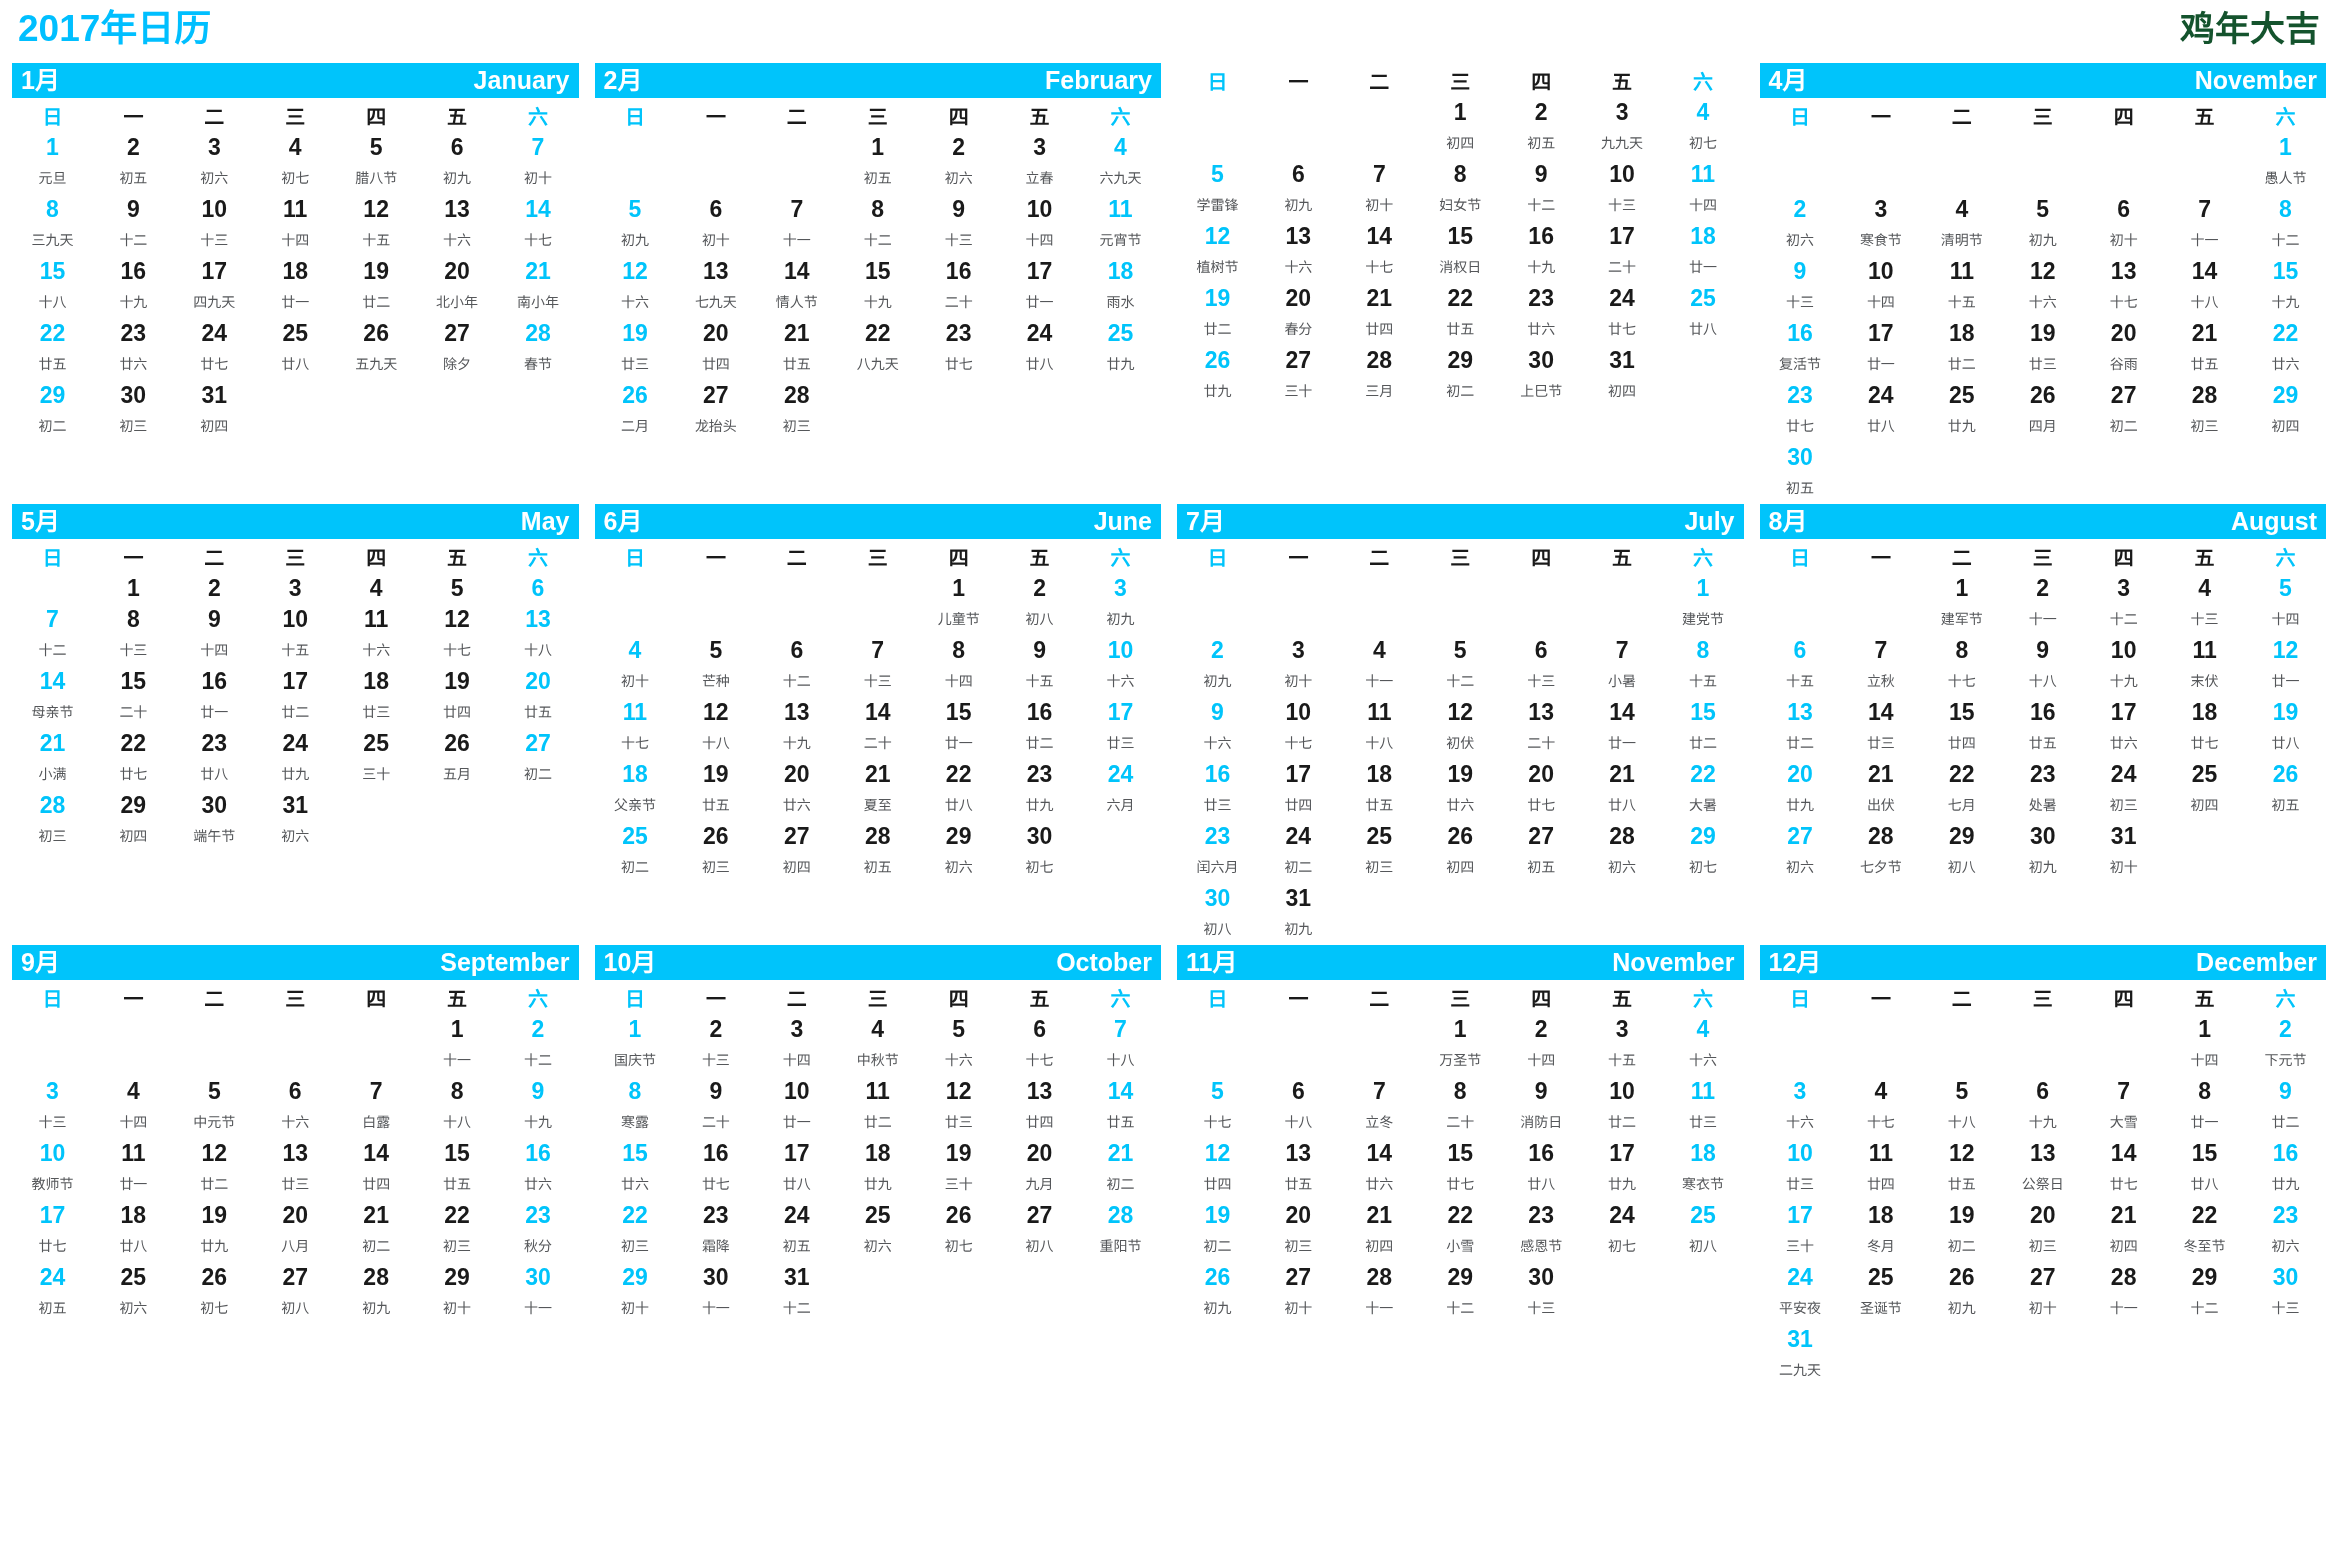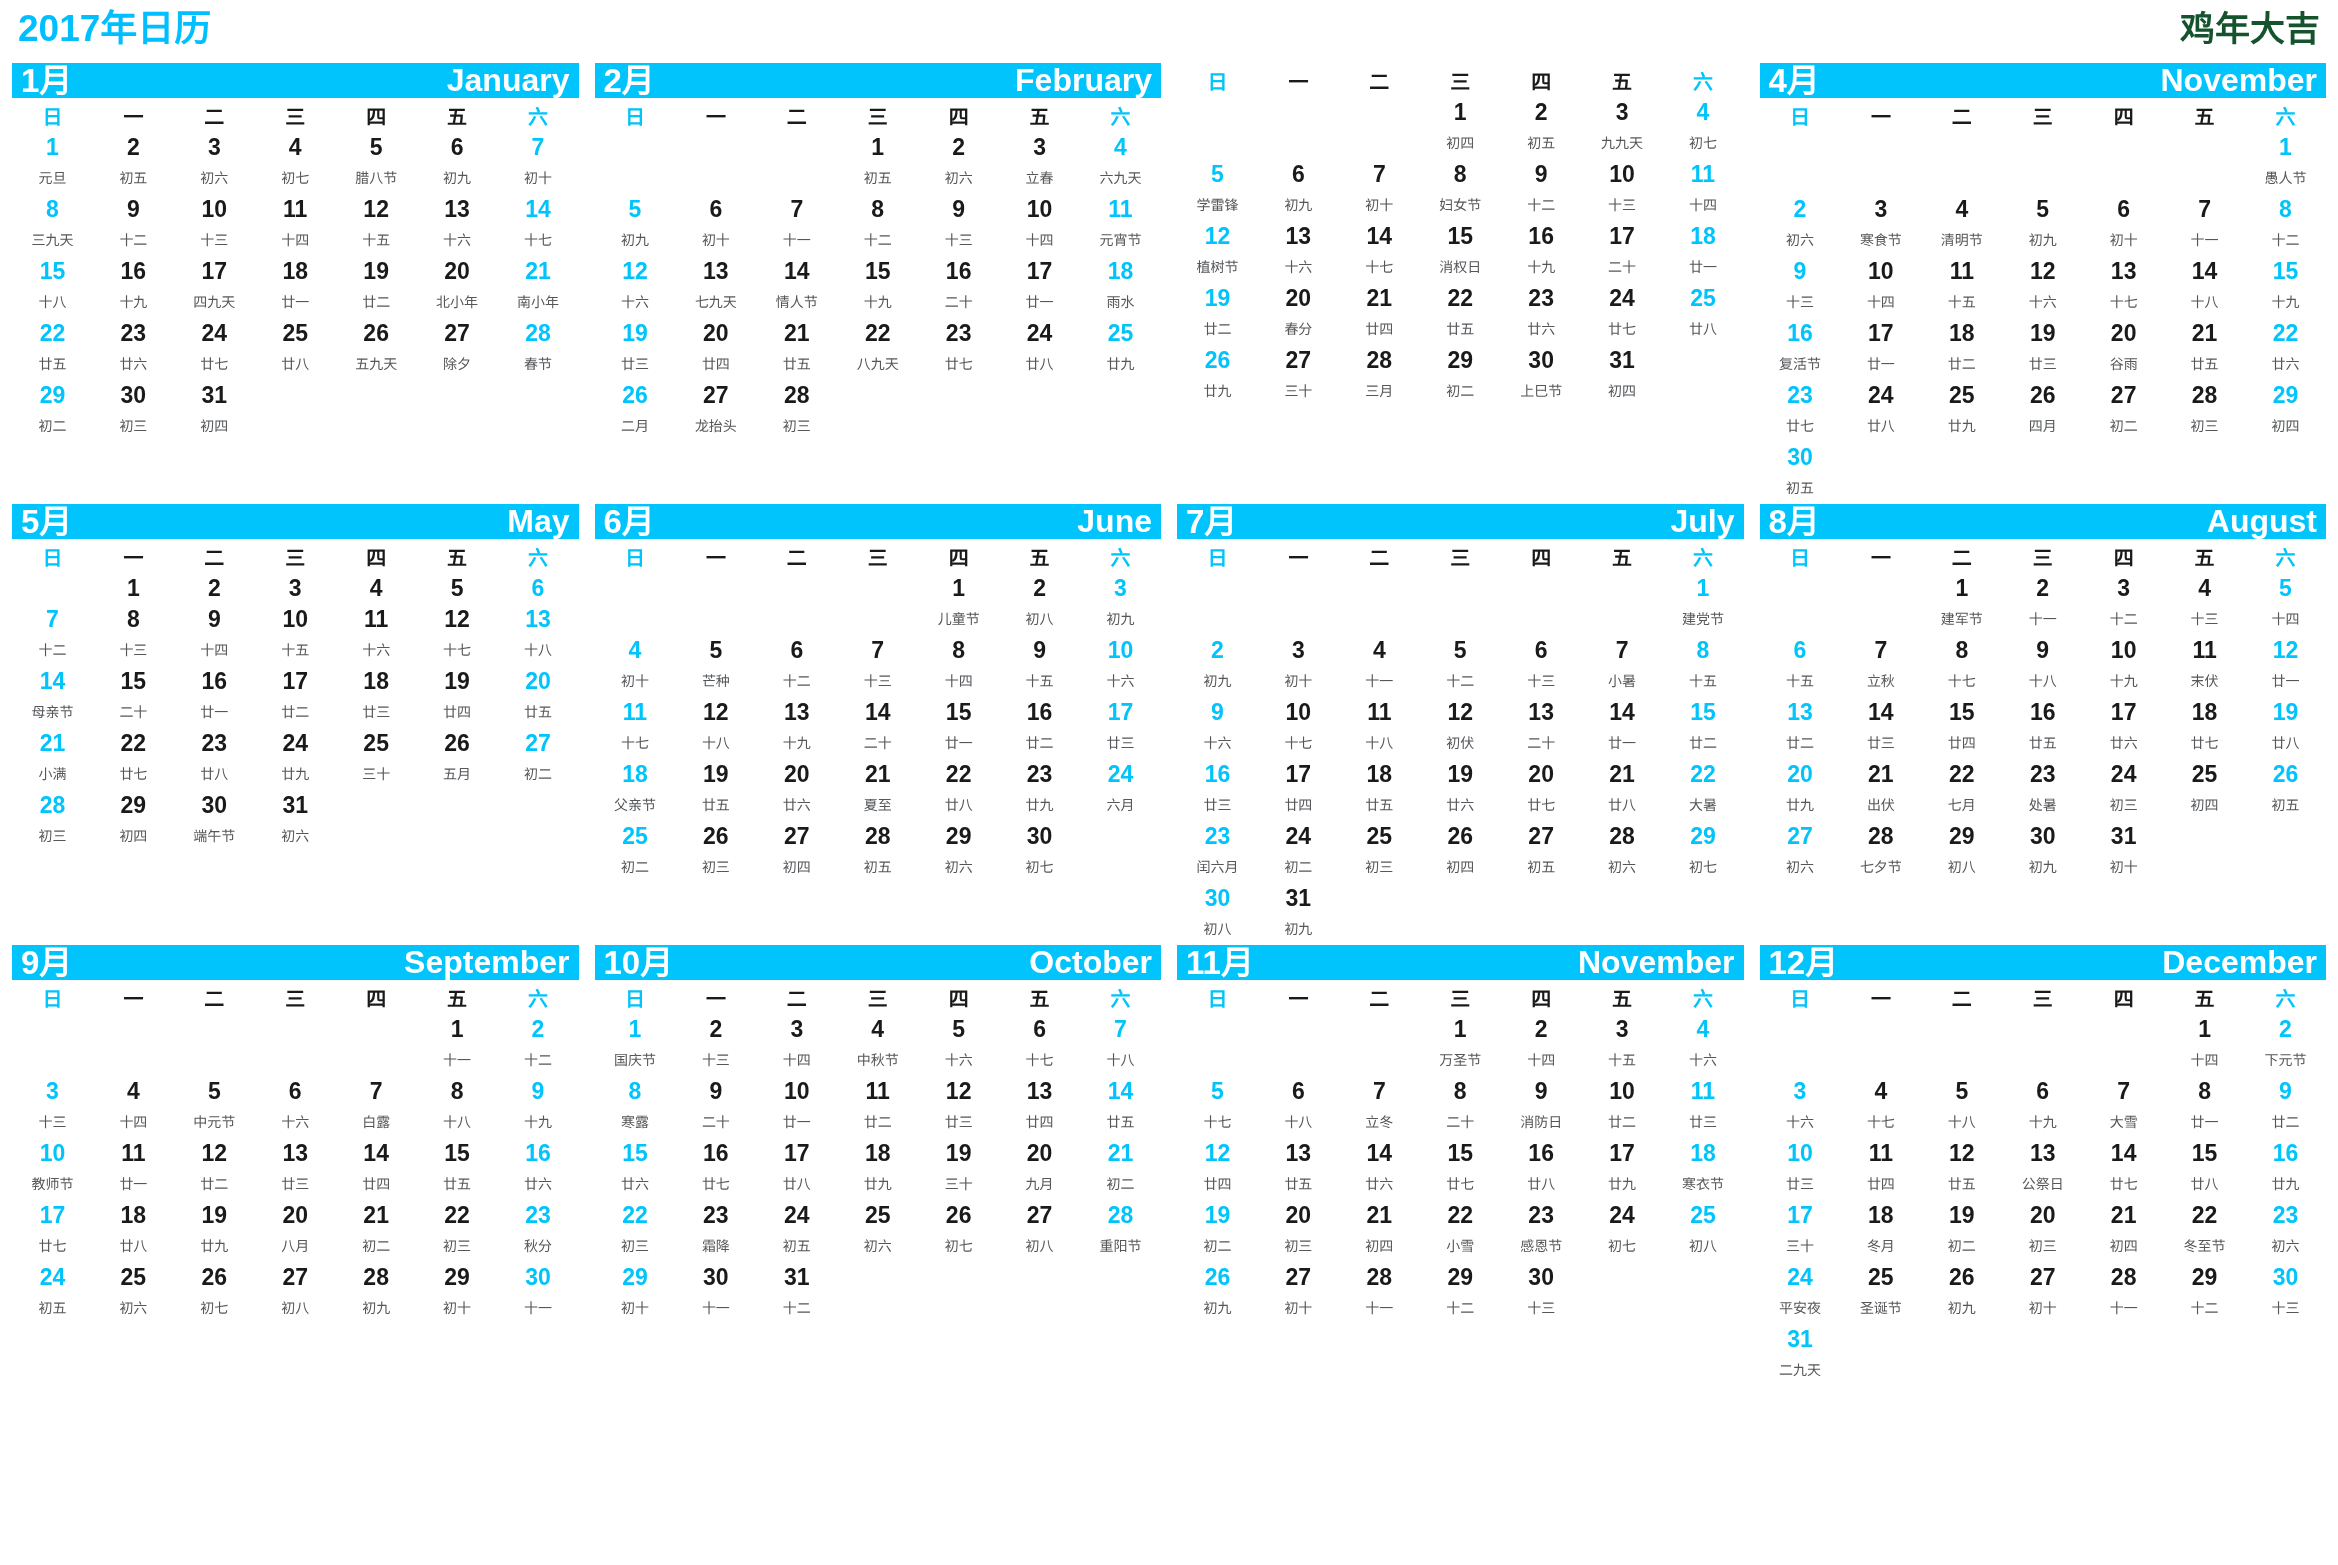--- a/index.html
+++ b/index.html
@@ -62,26 +62,26 @@
   .month-head {
     background: #00C4FB;
     color: #ffffff;
     height: 35px;
     display: flex;
     align-items: center;
     justify-content: space-between;
     padding: 0 9px;
   }
   .month-cn {
-    font-size: 33px;
+    font-size: 25px;
     font-weight: bold;
     line-height: 35px;
   }
   .month-en {
-    font-size: 32px;
+    font-size: 25px;
     font-weight: bold;
     line-height: 35px;
   }
 
   table.month-table {
     width: 100%;
     border-collapse: collapse;
     table-layout: fixed;
   }
   table.month-table td, table.month-table th {

